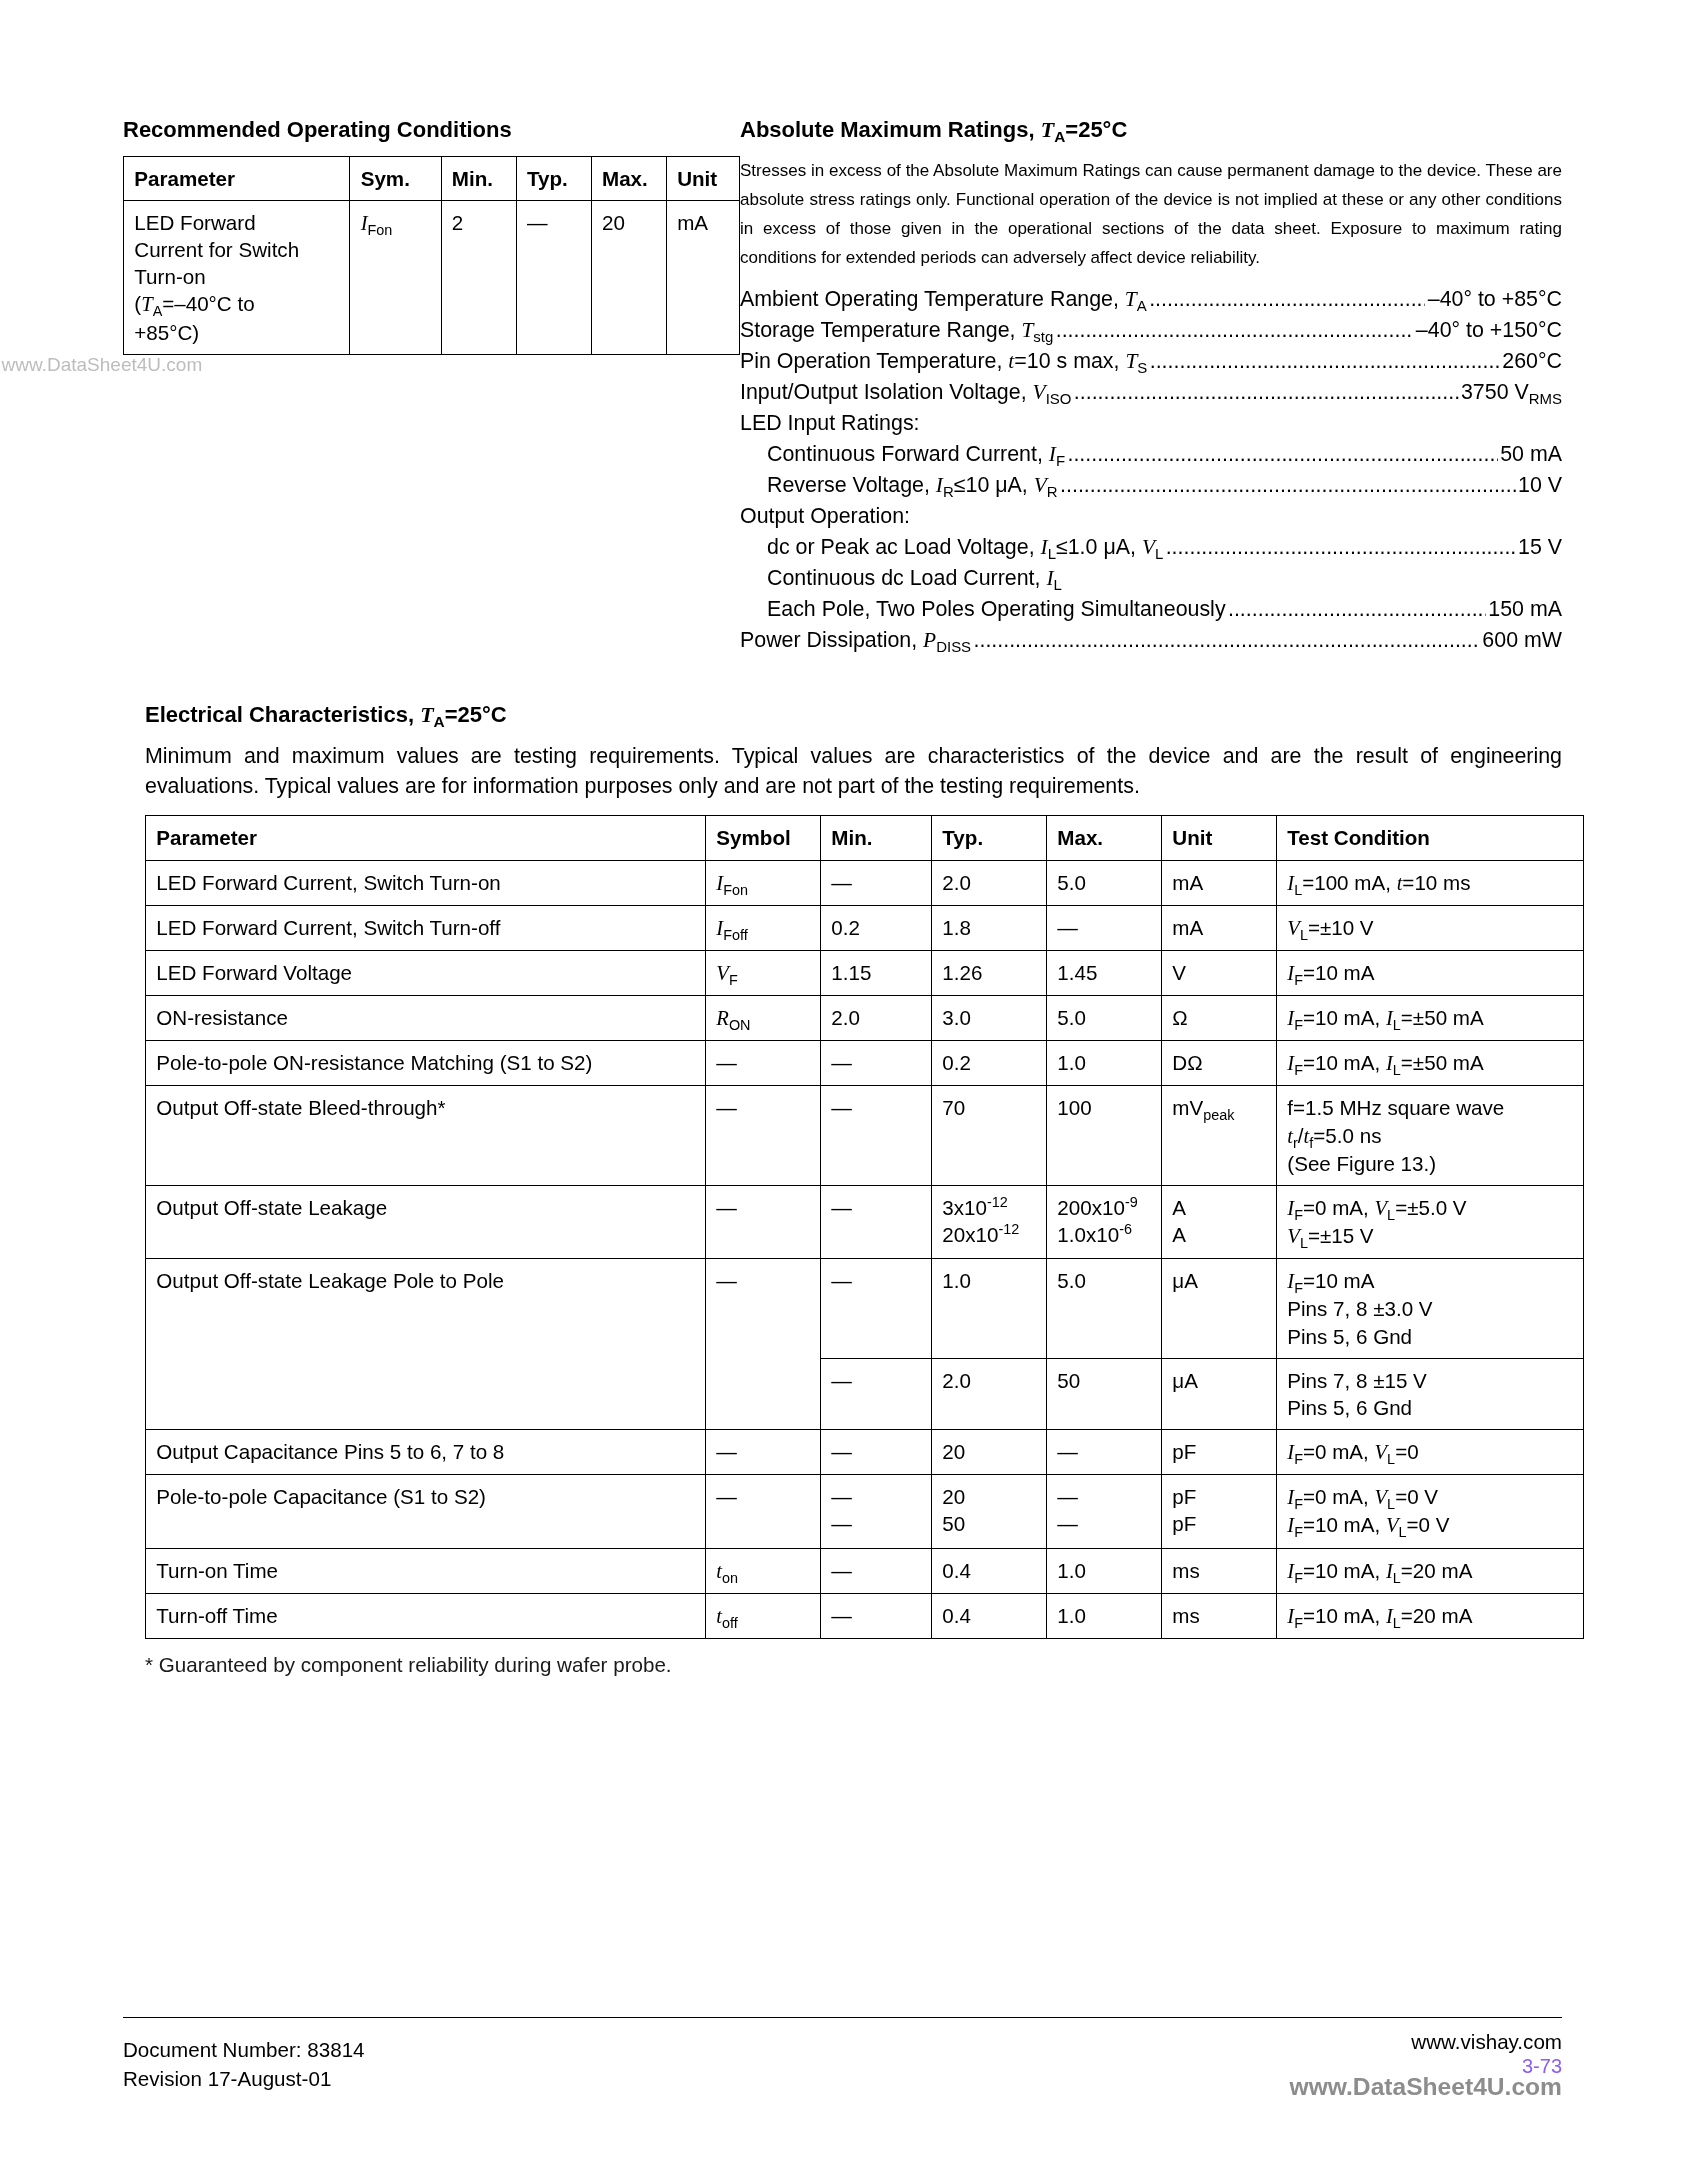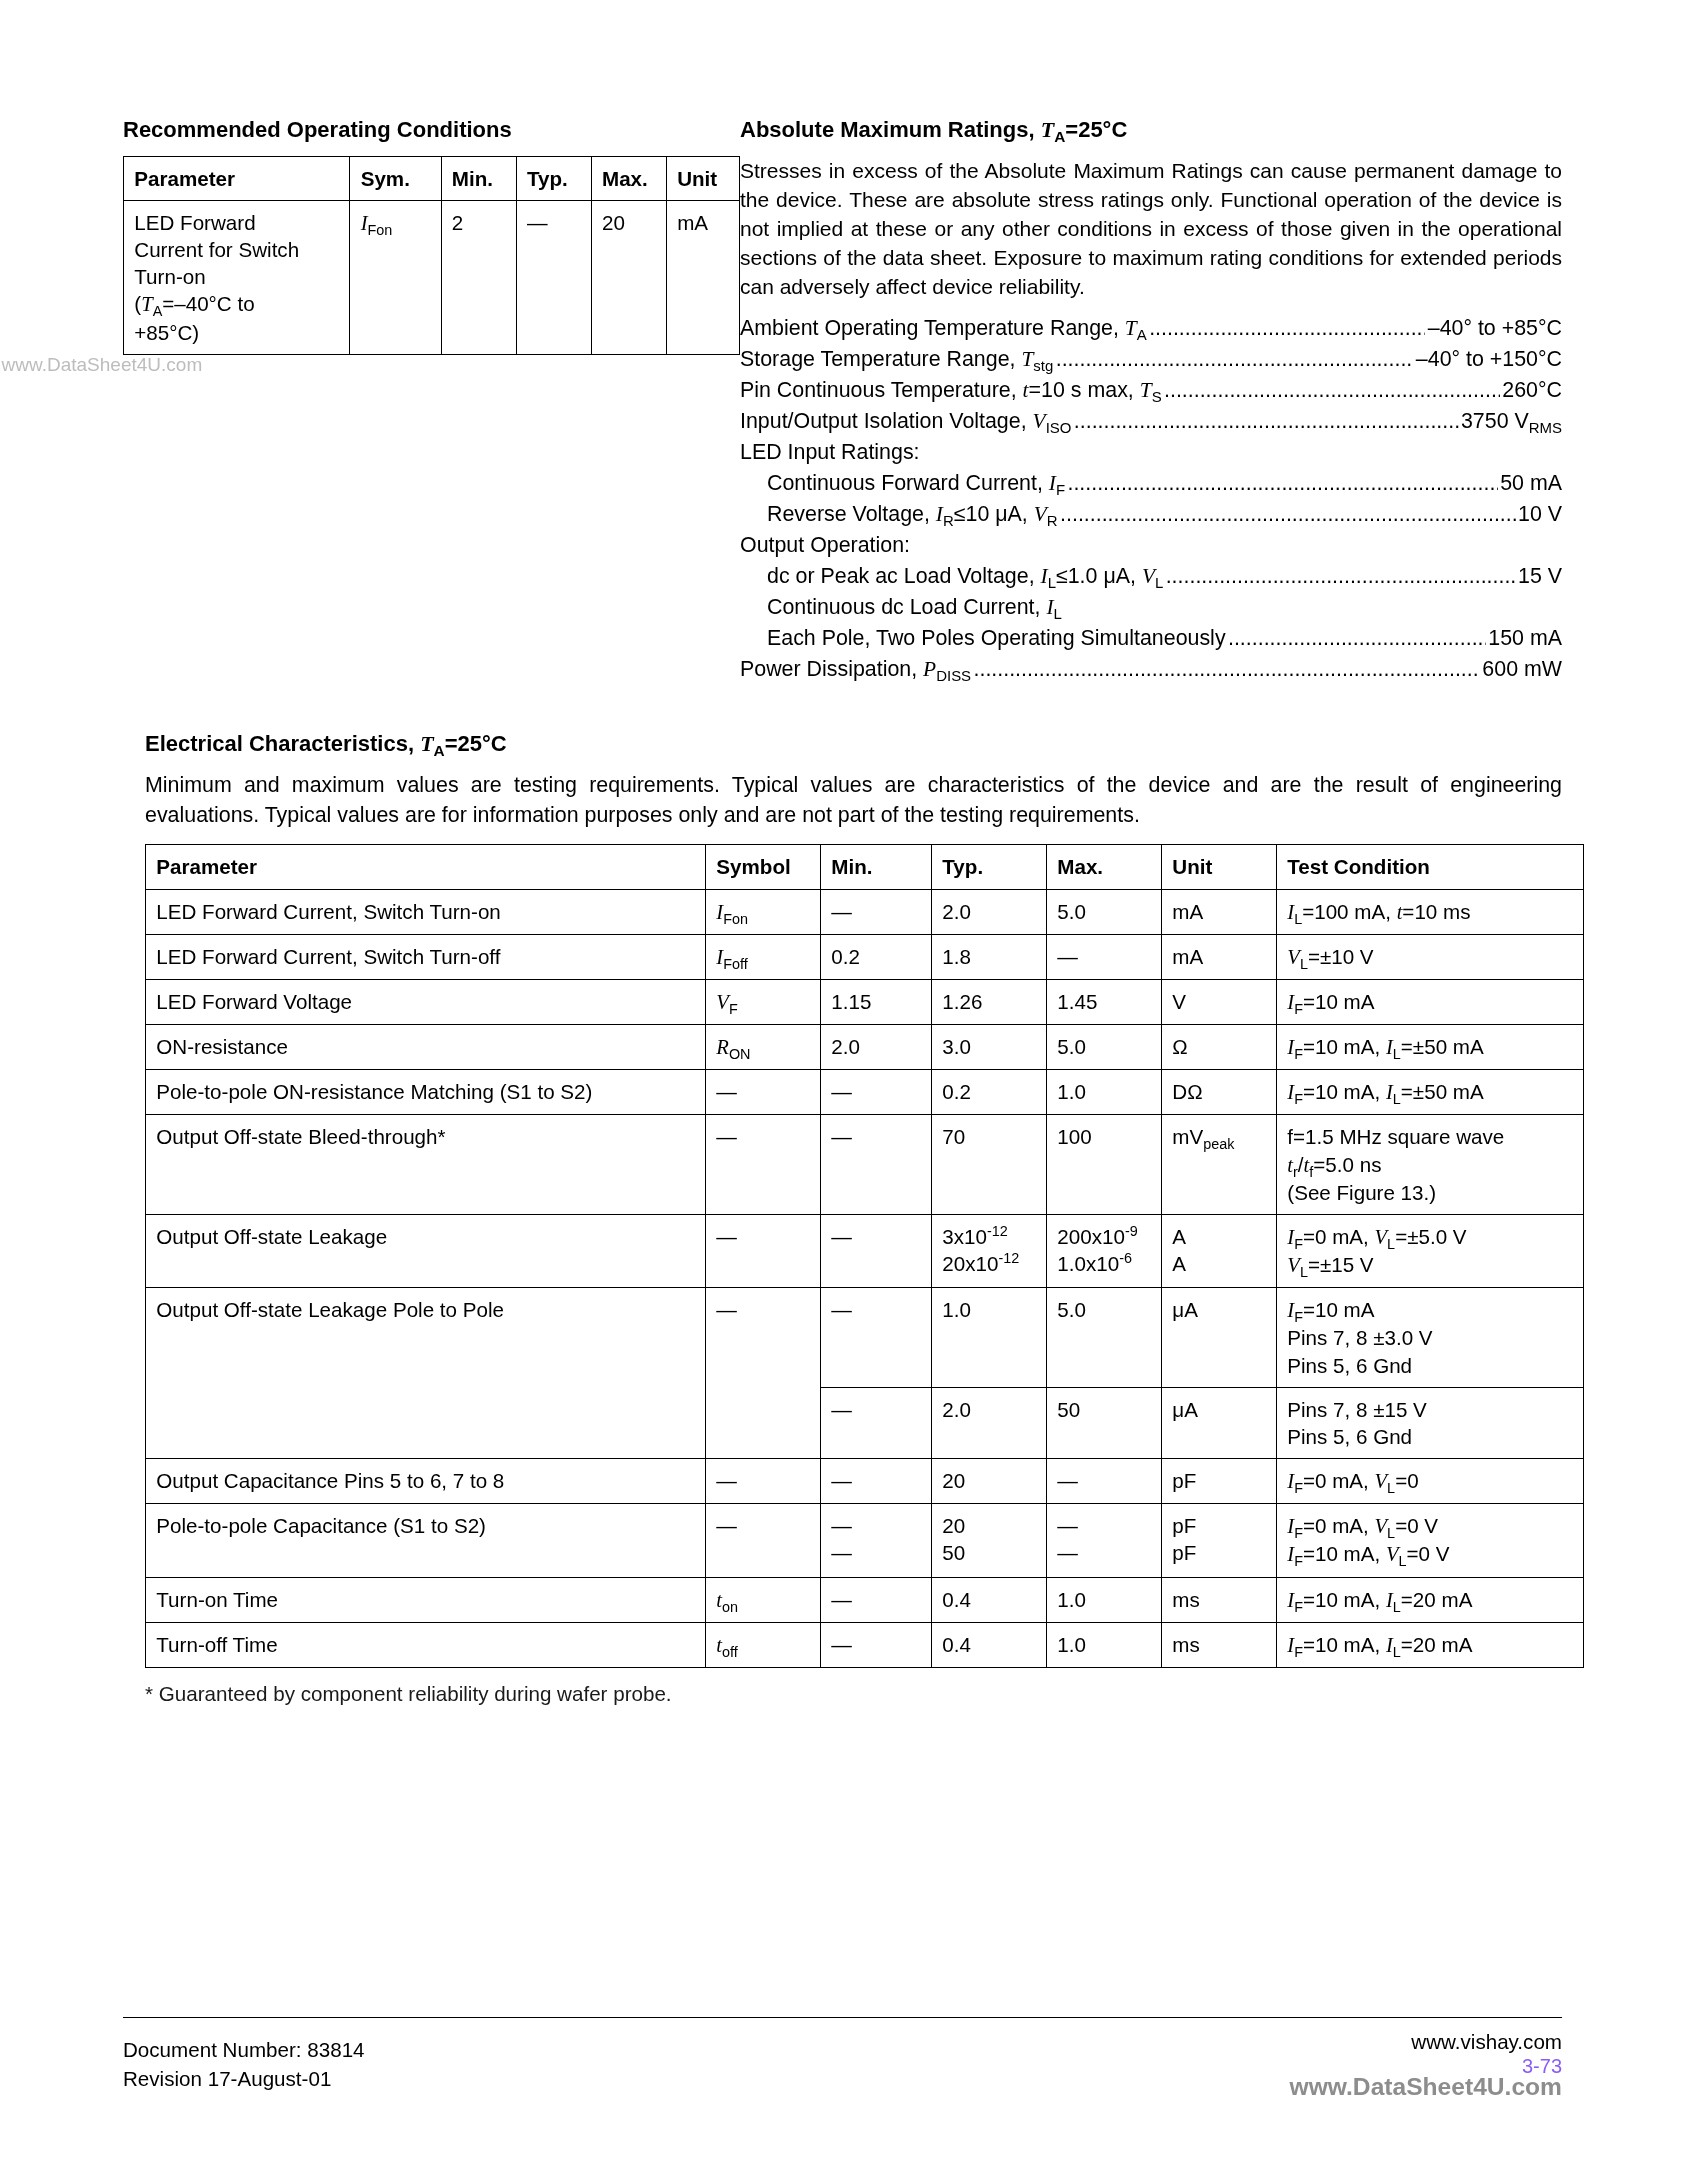--- a/index.html
+++ b/index.html
@@ -21,21 +21,21 @@
     padding:8px 10.3px; text-align:left; vertical-align:top;
     word-wrap:break-word;
   }
   th { font-weight:bold; }
   .roc-table { width:617px; }
   .ec-table { width:1439px; }
 
   .it { font-style:italic; font-family:"Liberation Serif", serif; }
   sub, sup { font-size:70%; line-height:0; }
 
-  .amr-para { font-size:21px; line-height:29px; text-align:justify; margin-bottom:12.7px; }
+  .amr-para { font-size:17px; line-height:29px; text-align:justify; margin-bottom:12.7px; }
   .amr-line { display:flex; align-items:baseline; font-size:21.4px; line-height:31px; }
   .amr-line.ind { padding-left:27px; }
   .lbl { white-space:nowrap; }
   .leader { flex:1 1 auto; overflow:hidden; white-space:nowrap; margin:0 2.4px; min-width:12.7px; }
   .leader::after { content:"........................................................................................................................................................"; }
   .val { white-space:nowrap; }
 
   .ec-section { margin-top:46px;padding-left:22px; }
   .ec-intro { font-size:21.4px; line-height:30px; text-align:justify; margin:3.2px 0 14.3px 0; }
   .footnote { font-size:20.6px; margin-top:14.3px; color:#1a1a1a; }
@@ -111,21 +111,21 @@
           <span class="lbl"><span>Ambient Operating Temperature Range, </span><span class="it">T</span><sub>A</sub></span>
           <span class="leader"></span>
           <span class="val">–40° to +85°C</span>
         </div>
         <div class="amr-line">
           <span class="lbl"><span>Storage Temperature Range, </span><span class="it">T</span><sub>stg</sub></span>
           <span class="leader"></span>
           <span class="val">–40° to +150°C</span>
         </div>
         <div class="amr-line">
-          <span class="lbl"><span>Pin Continuous Temperature, </span><span class="it">t</span><span>=10 s max, </span><span class="it">T</span><sub>S</sub></span>
+          <span class="lbl"><span>Pin Operation Temperature, </span><span class="it">t</span><span>=10 s max, </span><span class="it">T</span><sub>S</sub></span>
           <span class="leader"></span>
           <span class="val">260°C</span>
         </div>
         <div class="amr-line">
           <span class="lbl"><span>Input/Output Isolation Voltage, </span><span class="it">V</span><sub>ISO</sub></span>
           <span class="leader"></span>
           <span class="val"><span>3750 V</span><sub>RMS</sub></span>
         </div>
         <div class="amr-line">
           <span class="lbl"><span>LED Input Ratings:</span></span>

